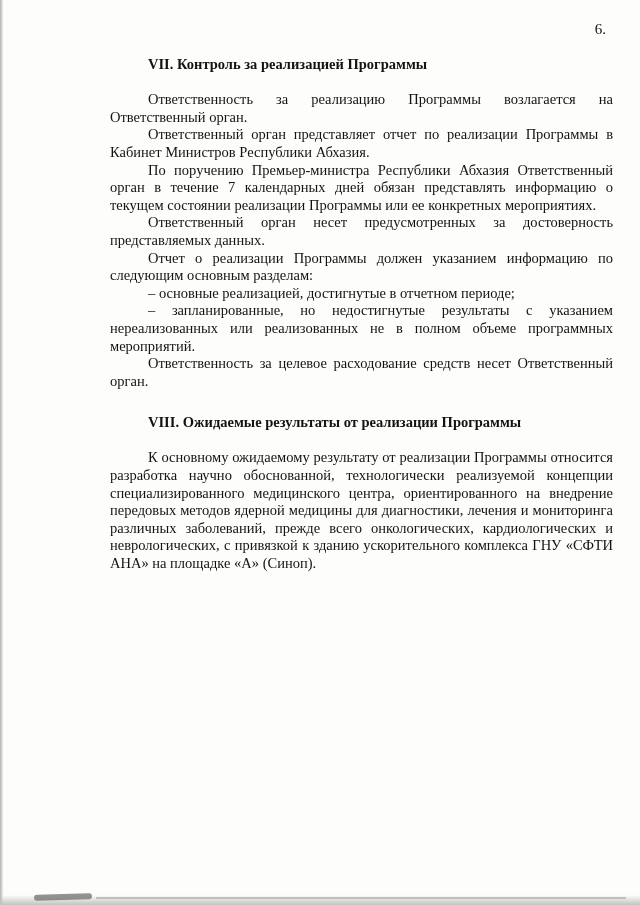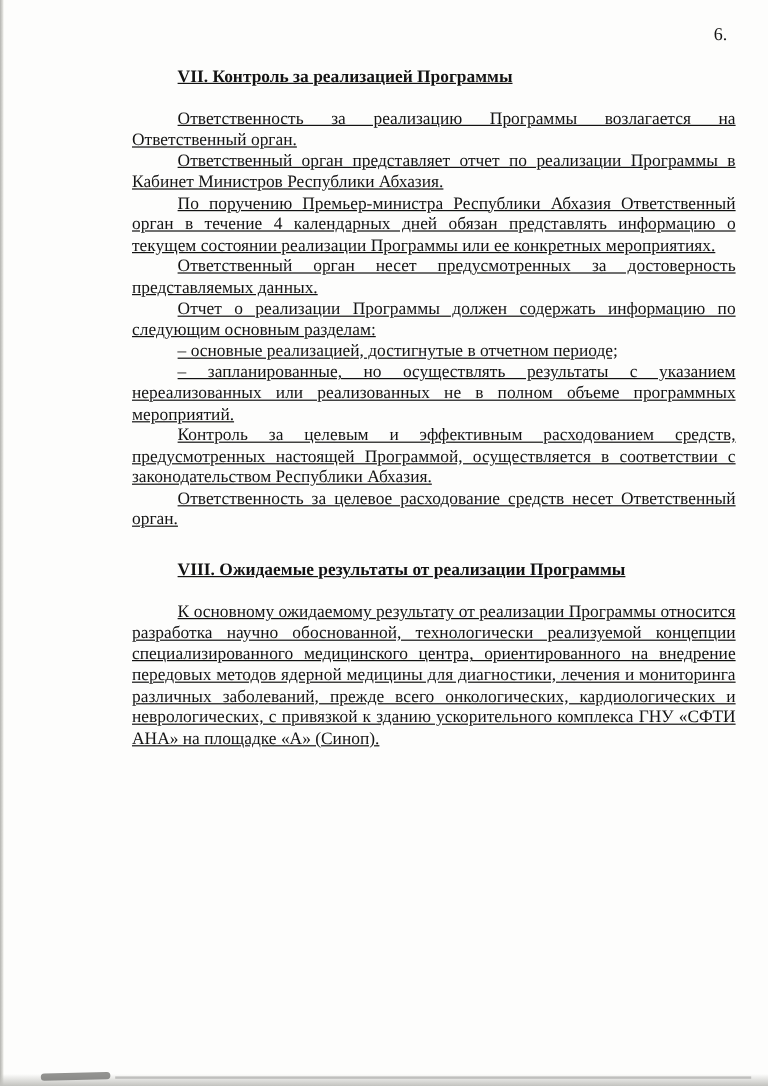--- a/index.html
+++ b/index.html
@@ -32,29 +32,27 @@
     font-size: 14.5px;
     line-height: 17.6px;
     text-align: justify;
   }
   .section-title {
     font-size: 14.5px;
     font-weight: bold;
     margin: 0 0 17.6px 0;
     text-indent: 38px;
     text-align: left;
-    text-decoration: underline;
   }
   .section-title.mt {
     margin-top: 24px;
   }
   .para {
     margin: 0;
     text-indent: 38px;
-    text-decoration: underline;
   }
   
   .scan-edge-left {
     position: absolute;
     left: 0; top: 0;
     width: 3px; height: 100%;
     background: linear-gradient(to right, #b4b4b0, #eeeeea);
   }
   .scan-edge-bottom {
     position: absolute;
@@ -85,26 +83,25 @@
 <div class="sheet">
 
   <div class="page-number">6.</div>
 
   <div class="content">
 
     <h2 class="section-title">VII. Контроль за реализацией Программы</h2>
 
     <p class="para">Ответственность за реализацию Программы возлагается на Ответственный орган.</p>
     <p class="para">Ответственный орган представляет отчет по реализации Программы в Кабинет Министров Республики Абхазия.</p>
-    <p class="para">По поручению Премьер-министра Республики Абхазия Ответственный орган в течение 4 календарных дней обязан представлять информацию о текущем состоянии реализации Программы или ее конкретных мероприятиях.</p>
+    <p class="para">По поручению Премьер-министра Республики Абхазия Ответственный орган в течение 7 календарных дней обязан представлять информацию о текущем состоянии реализации Программы или ее конкретных мероприятиях.</p>
     <p class="para">Ответственный орган несет предусмотренных за достоверность представляемых данных.</p>
-    <p class="para">Отчет о реализации Программы должен содержать информацию по следующим основным разделам:</p>
+    <p class="para">Отчет о реализации Программы должен указанием информацию по следующим основным разделам:</p>
     <p class="para">– основные реализацией, достигнутые в отчетном периоде;</p>
-    <p class="para">– запланированные, но осуществлять результаты с указанием нереализованных или реализованных не в полном объеме программных мероприятий.</p>
-    <p class="para">Контроль за целевым и эффективным расходованием средств, предусмотренных настоящей Программой, осуществляется в соответствии с законодательством Республики Абхазия.</p>
+    <p class="para">– запланированные, но недостигнутые результаты с указанием нереализованных или реализованных не в полном объеме программных мероприятий.</p>
     <p class="para">Ответственность за целевое расходование средств несет Ответственный орган.</p>
 
     <h2 class="section-title mt">VIII. Ожидаемые результаты от реализации Программы</h2>
 
     <p class="para">К основному ожидаемому результату от реализации Программы относится разработка научно обоснованной, технологически реализуемой концепции специализированного медицинского центра, ориентированного на внедрение передовых методов ядерной медицины для диагностики, лечения и мониторинга различных заболеваний, прежде всего онкологических, кардиологических и неврологических, с привязкой к зданию ускорительного комплекса ГНУ «СФТИ АНА» на площадке «А» (Синоп).</p>
 
   </div>
 
   <div class="scan-edge-left"></div>
   <div class="scan-edge-bottom"></div>

